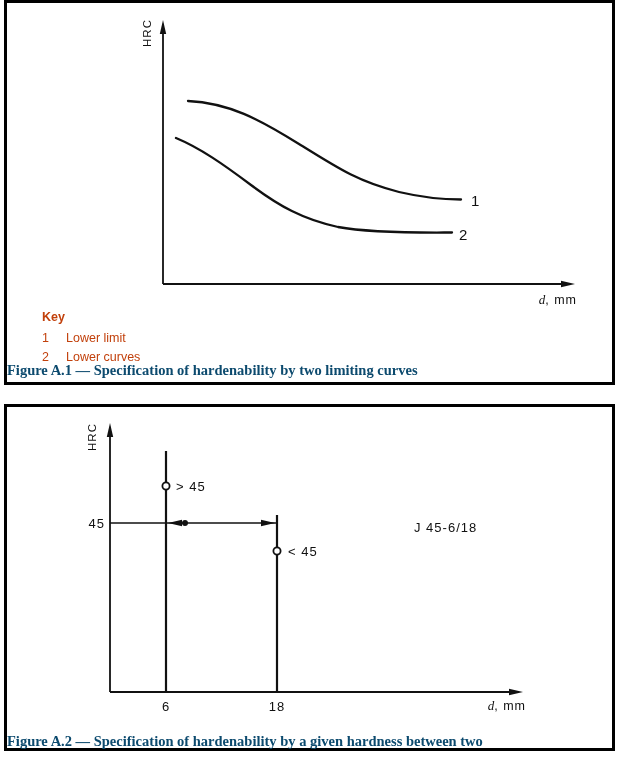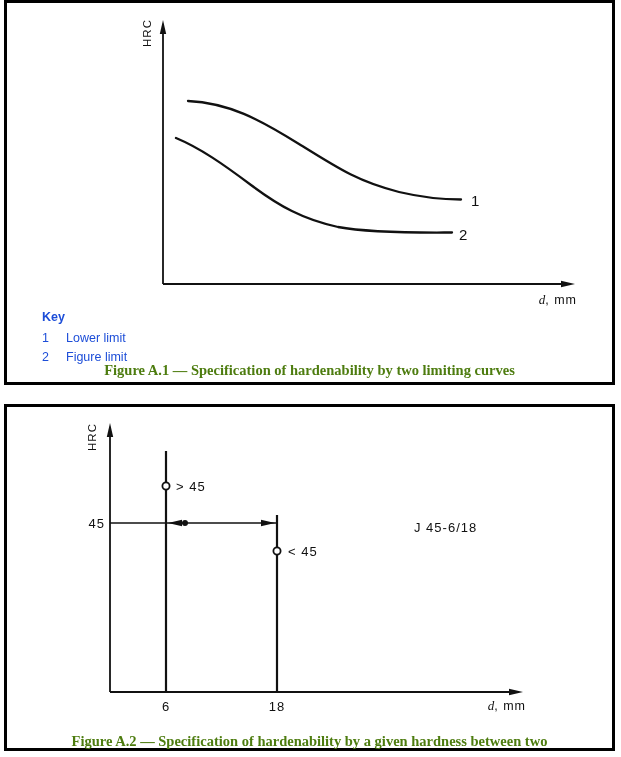--- a/index.html
+++ b/index.html
@@ -9,28 +9,28 @@
   }
   .figure-box{
     position:absolute;left:4px;background:#fff;border:3px solid #000;box-sizing:border-box;
   }
   #box1{top:0;width:611px;height:385px;}
   #box2{top:404px;width:611px;height:347px;}
   .figure-box svg{position:absolute;left:0;top:0;display:block;}
   svg text{fill:#111;}
   .tech{font-family:"Liberation Sans",sans-serif;letter-spacing:1px;}
   .key{
-    position:absolute;left:35px;top:305px;font-size:12.5px;line-height:19px;color:#1d4ed8;
+    position:absolute;left:35px;top:305px;font-size:12.5px;line-height:19px;color:#c2410c;
   }
   .key-title{font-weight:bold;margin-bottom:2px;}
   .key-row{display:flex;}
   .key-num{width:24px;}
   .caption{
-    position:absolute;left:0;right:0;text-align:center;
-    font-family:"Liberation Serif",serif;font-weight:bold;font-size:14.5px;color:#4d7c0f;
+    position:absolute;left:0;right:0;
+    font-family:"Liberation Serif",serif;font-weight:bold;font-size:14.5px;color:#0c4a6e;
   }
   .caption1{top:359px;}
   .caption2{top:326px;line-height:16.5px;}
 </style>
 </head>
 <body>
 
 <div class="page">
 
   <div class="figure-box" id="box1">
@@ -55,21 +55,21 @@
     </svg>
 
     <div class="key">
       <div class="key-title">Key</div>
       <div class="key-row">
         <span class="key-num">1</span>
         <span>Lower limit</span>
       </div>
       <div class="key-row">
         <span class="key-num">2</span>
-        <span>Figure limit</span>
+        <span>Lower curves</span>
       </div>
     </div>
 
     <div class="caption caption1">Figure A.1 — Specification of hardenability by two limiting curves</div>
   </div>
 
   <div class="figure-box" id="box2">
     <svg width="605" height="310" viewBox="0 0 605 310">
 
       <line x1="103" y1="26" x2="103" y2="285" stroke="#111" stroke-width="1.8"></line>

